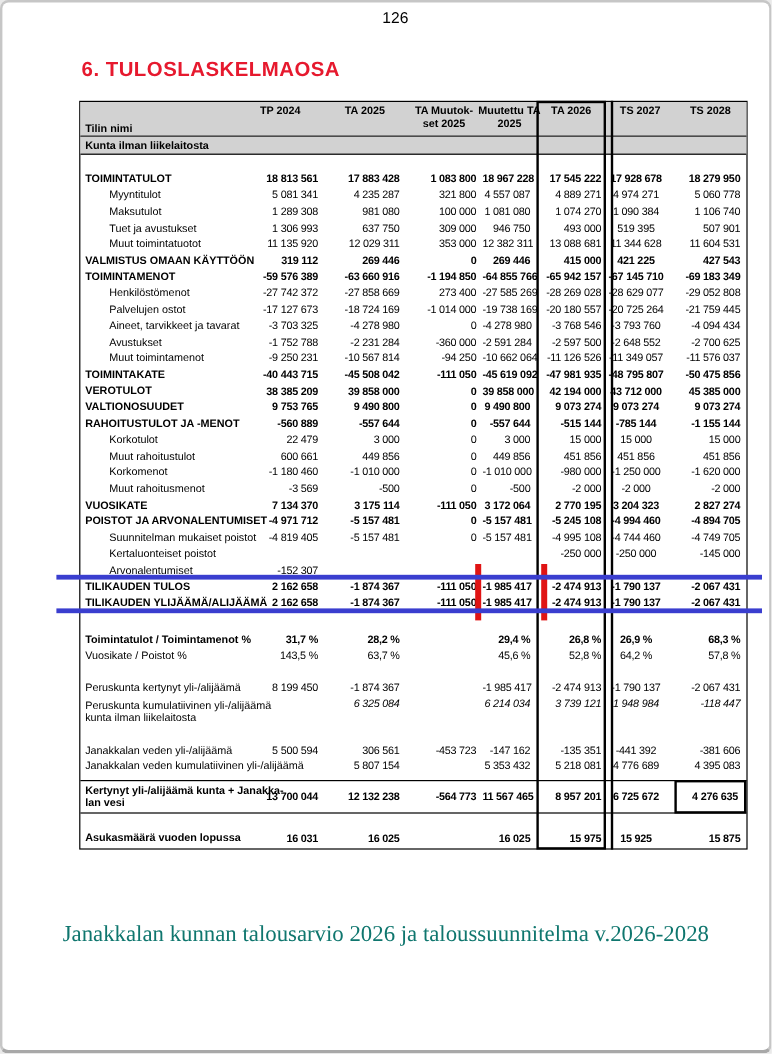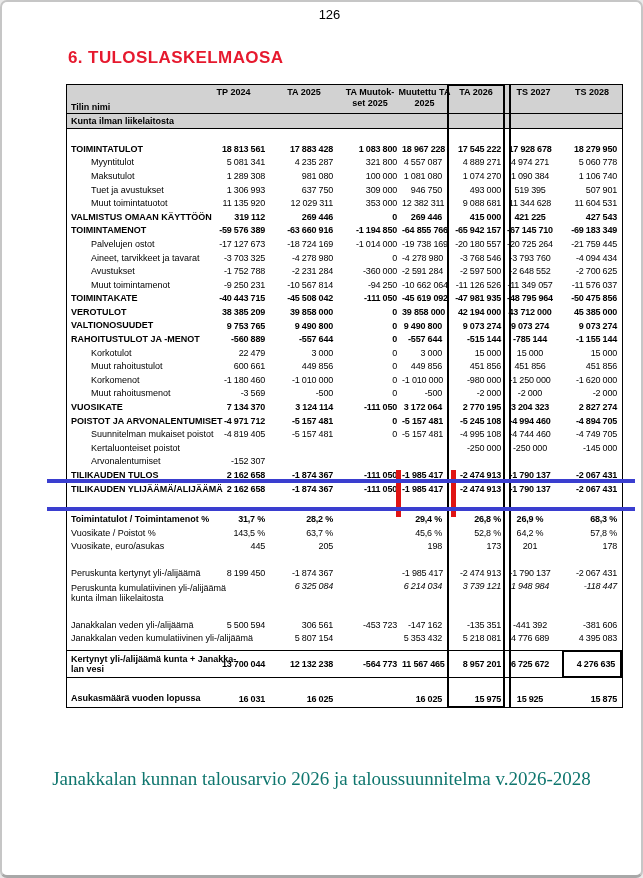--- a/index.html
+++ b/index.html
@@ -150,21 +150,21 @@
           <div class="cell c6">507 901</div>
         </div>
         <div class="row r indent">
           <div class="label">
             <div>Muut toimintatuotot</div>
           </div>
           <div class="cell c0">11 135 920</div>
           <div class="cell c1">12 029 311</div>
           <div class="cell c2">353 000</div>
           <div class="cell c3">12 382 311</div>
-          <div class="cell c4">9 088 681</div>
+          <div class="cell c4">13 088 681</div>
           <div class="cell c5">11 344 628</div>
           <div class="cell c6">11 604 531</div>
         </div>
         <div class="row r bold">
           <div class="label">
             <div>VALMISTUS OMAAN KÄYTTÖÖN</div>
           </div>
           <div class="cell c0">319 112</div>
           <div class="cell c1">269 446</div>
           <div class="cell c2">0</div>
@@ -180,20 +180,32 @@
           <div class="cell c0">-59 576 389</div>
           <div class="cell c1">-63 660 916</div>
           <div class="cell c2">-1 194 850</div>
           <div class="cell c3">-64 855 766</div>
           <div class="cell c4">-65 942 157</div>
           <div class="cell c5">-67 145 710</div>
           <div class="cell c6">-69 183 349</div>
         </div>
         <div class="row r indent">
           <div class="label">
+            <div>Henkilöstömenot</div>
+          </div>
+          <div class="cell c0">-27 742 372</div>
+          <div class="cell c1">-27 858 669</div>
+          <div class="cell c2">273 400</div>
+          <div class="cell c3">-27 585 269</div>
+          <div class="cell c4">-28 269 028</div>
+          <div class="cell c5">-28 629 077</div>
+          <div class="cell c6">-29 052 808</div>
+        </div>
+        <div class="row r indent">
+          <div class="label">
             <div>Palvelujen ostot</div>
           </div>
           <div class="cell c0">-17 127 673</div>
           <div class="cell c1">-18 724 169</div>
           <div class="cell c2">-1 014 000</div>
           <div class="cell c3">-19 738 169</div>
           <div class="cell c4">-20 180 557</div>
           <div class="cell c5">-20 725 264</div>
           <div class="cell c6">-21 759 445</div>
         </div>
@@ -235,21 +247,21 @@
         </div>
         <div class="row r bold">
           <div class="label">
             <div>TOIMINTAKATE</div>
           </div>
           <div class="cell c0">-40 443 715</div>
           <div class="cell c1">-45 508 042</div>
           <div class="cell c2">-111 050</div>
           <div class="cell c3">-45 619 092</div>
           <div class="cell c4">-47 981 935</div>
-          <div class="cell c5">-48 795 964</div>
+          <div class="cell c5">-48 795 807</div>
           <div class="cell c6">-50 475 856</div>
         </div>
         <div class="row r bold">
           <div class="label">
             <div>VEROTULOT</div>
           </div>
           <div class="cell c0">38 385 209</div>
           <div class="cell c1">39 858 000</div>
           <div class="cell c2">0</div>
           <div class="cell c3">39 858 000</div>
@@ -327,21 +339,21 @@
           <div class="cell c3">-500</div>
           <div class="cell c4">-2 000</div>
           <div class="cell c5">-2 000</div>
           <div class="cell c6">-2 000</div>
         </div>
         <div class="row r bold">
           <div class="label">
             <div>VUOSIKATE</div>
           </div>
           <div class="cell c0">7 134 370</div>
-          <div class="cell c1">3 124 114</div>
+          <div class="cell c1">3 175 114</div>
           <div class="cell c2">-111 050</div>
           <div class="cell c3">3 172 064</div>
           <div class="cell c4">2 770 195</div>
           <div class="cell c5">3 204 323</div>
           <div class="cell c6">2 827 274</div>
         </div>
         <div class="row r bold">
           <div class="label">
             <div>POISTOT JA ARVONALENTUMISET</div>
           </div>
@@ -431,32 +443,20 @@
             <div>Vuosikate / Poistot %</div>
           </div>
           <div class="cell c0">143,5 %</div>
           <div class="cell c1">63,7 %</div>
           <div class="cell c2"></div>
           <div class="cell c3">45,6 %</div>
           <div class="cell c4">52,8 %</div>
           <div class="cell c5">64,2 %</div>
           <div class="cell c6">57,8 %</div>
         </div>
-        <div class="row r">
-          <div class="label">
-            <div>Vuosikate, euro/asukas</div>
-          </div>
-          <div class="cell c0">445</div>
-          <div class="cell c1">205</div>
-          <div class="cell c2"></div>
-          <div class="cell c3">198</div>
-          <div class="cell c4">173</div>
-          <div class="cell c5">201</div>
-          <div class="cell c6">178</div>
-        </div>
         <div class="spacer" style="height: 13px;"></div>
         <div class="row r">
           <div class="label">
             <div>Peruskunta kertynyt yli-/alijäämä</div>
           </div>
           <div class="cell c0">8 199 450</div>
           <div class="cell c1">-1 874 367</div>
           <div class="cell c2"></div>
           <div class="cell c3">-1 985 417</div>
           <div class="cell c4">-2 474 913</div>

